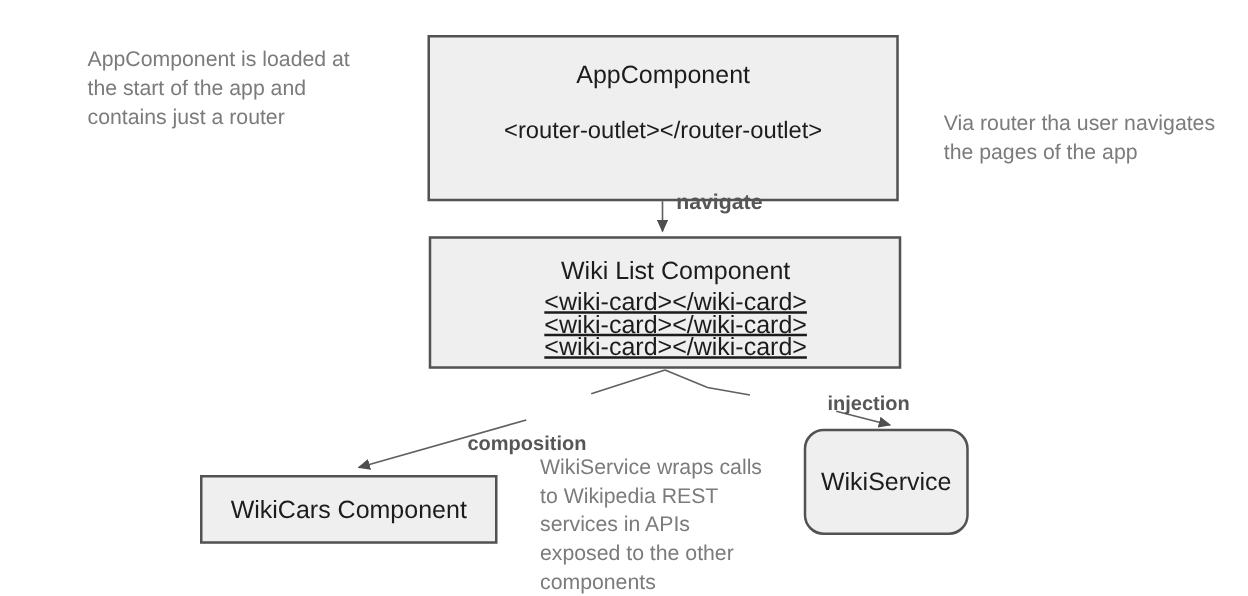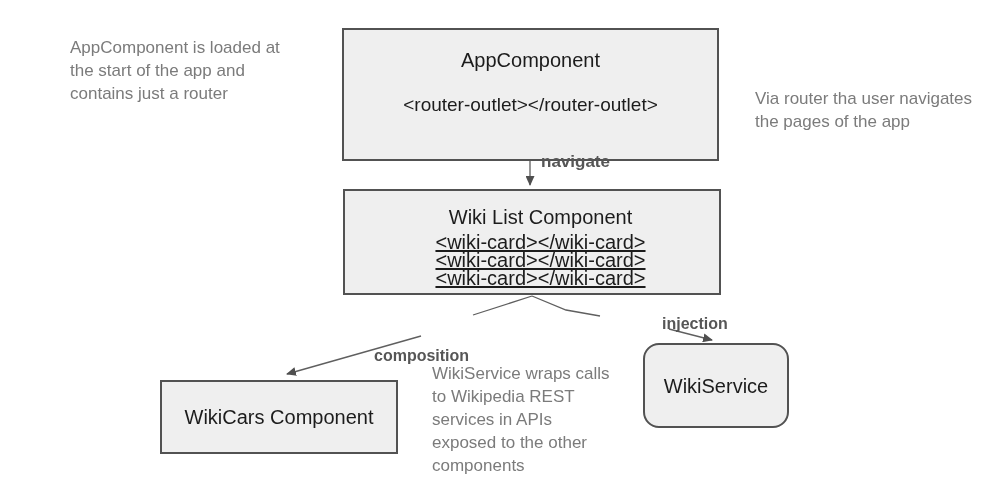--- a/index.html
+++ b/index.html
@@ -30,22 +30,22 @@
     text-align:center;
   }
   .node-title{font-size:20px;line-height:24px;}
   .node-code{font-size:19px;line-height:22px;}
   .node-app{left:342px;top:28px;width:377px;height:133px;}
   .node-app .node-title{margin-top:18px;}
   .node-app .node-code{margin-top:22px;}
   .node-wikilist{left:343px;top:189px;width:378px;height:106px;padding-left:17px;}
   .node-wikilist .node-title{margin-top:14px;margin-bottom:4px;}
   .card-line{font-size:20px;line-height:18px;text-decoration:underline;}
-  .node-wikicars{left:160px;top:380px;width:238px;height:74px;display:flex;align-items:center;justify-content:center;}
-  .node-wikiservice{left:643px;top:343px;width:146px;height:85px;border-radius:16px;display:flex;align-items:center;justify-content:center;}
+  .node-wikicars{left:160px;top:380px;width:238px;height:55px;display:flex;align-items:center;justify-content:center;}
+  .node-wikiservice{left:643px;top:343px;width:132px;height:85px;border-radius:16px;display:flex;align-items:center;justify-content:center;}
   .edge-label{
     position:absolute;
     font-weight:bold;
     color:var(--edge-label-text);
     font-size:16px;line-height:18px;
     white-space:nowrap;
   }
   .edge-label.navigate{left:541px;top:153px;font-size:17px;}
   .edge-label.composition{left:374px;top:314px;margin-top:33px;}
   .edge-label.injection{left:618px;top:315px;margin-left:44px;}

